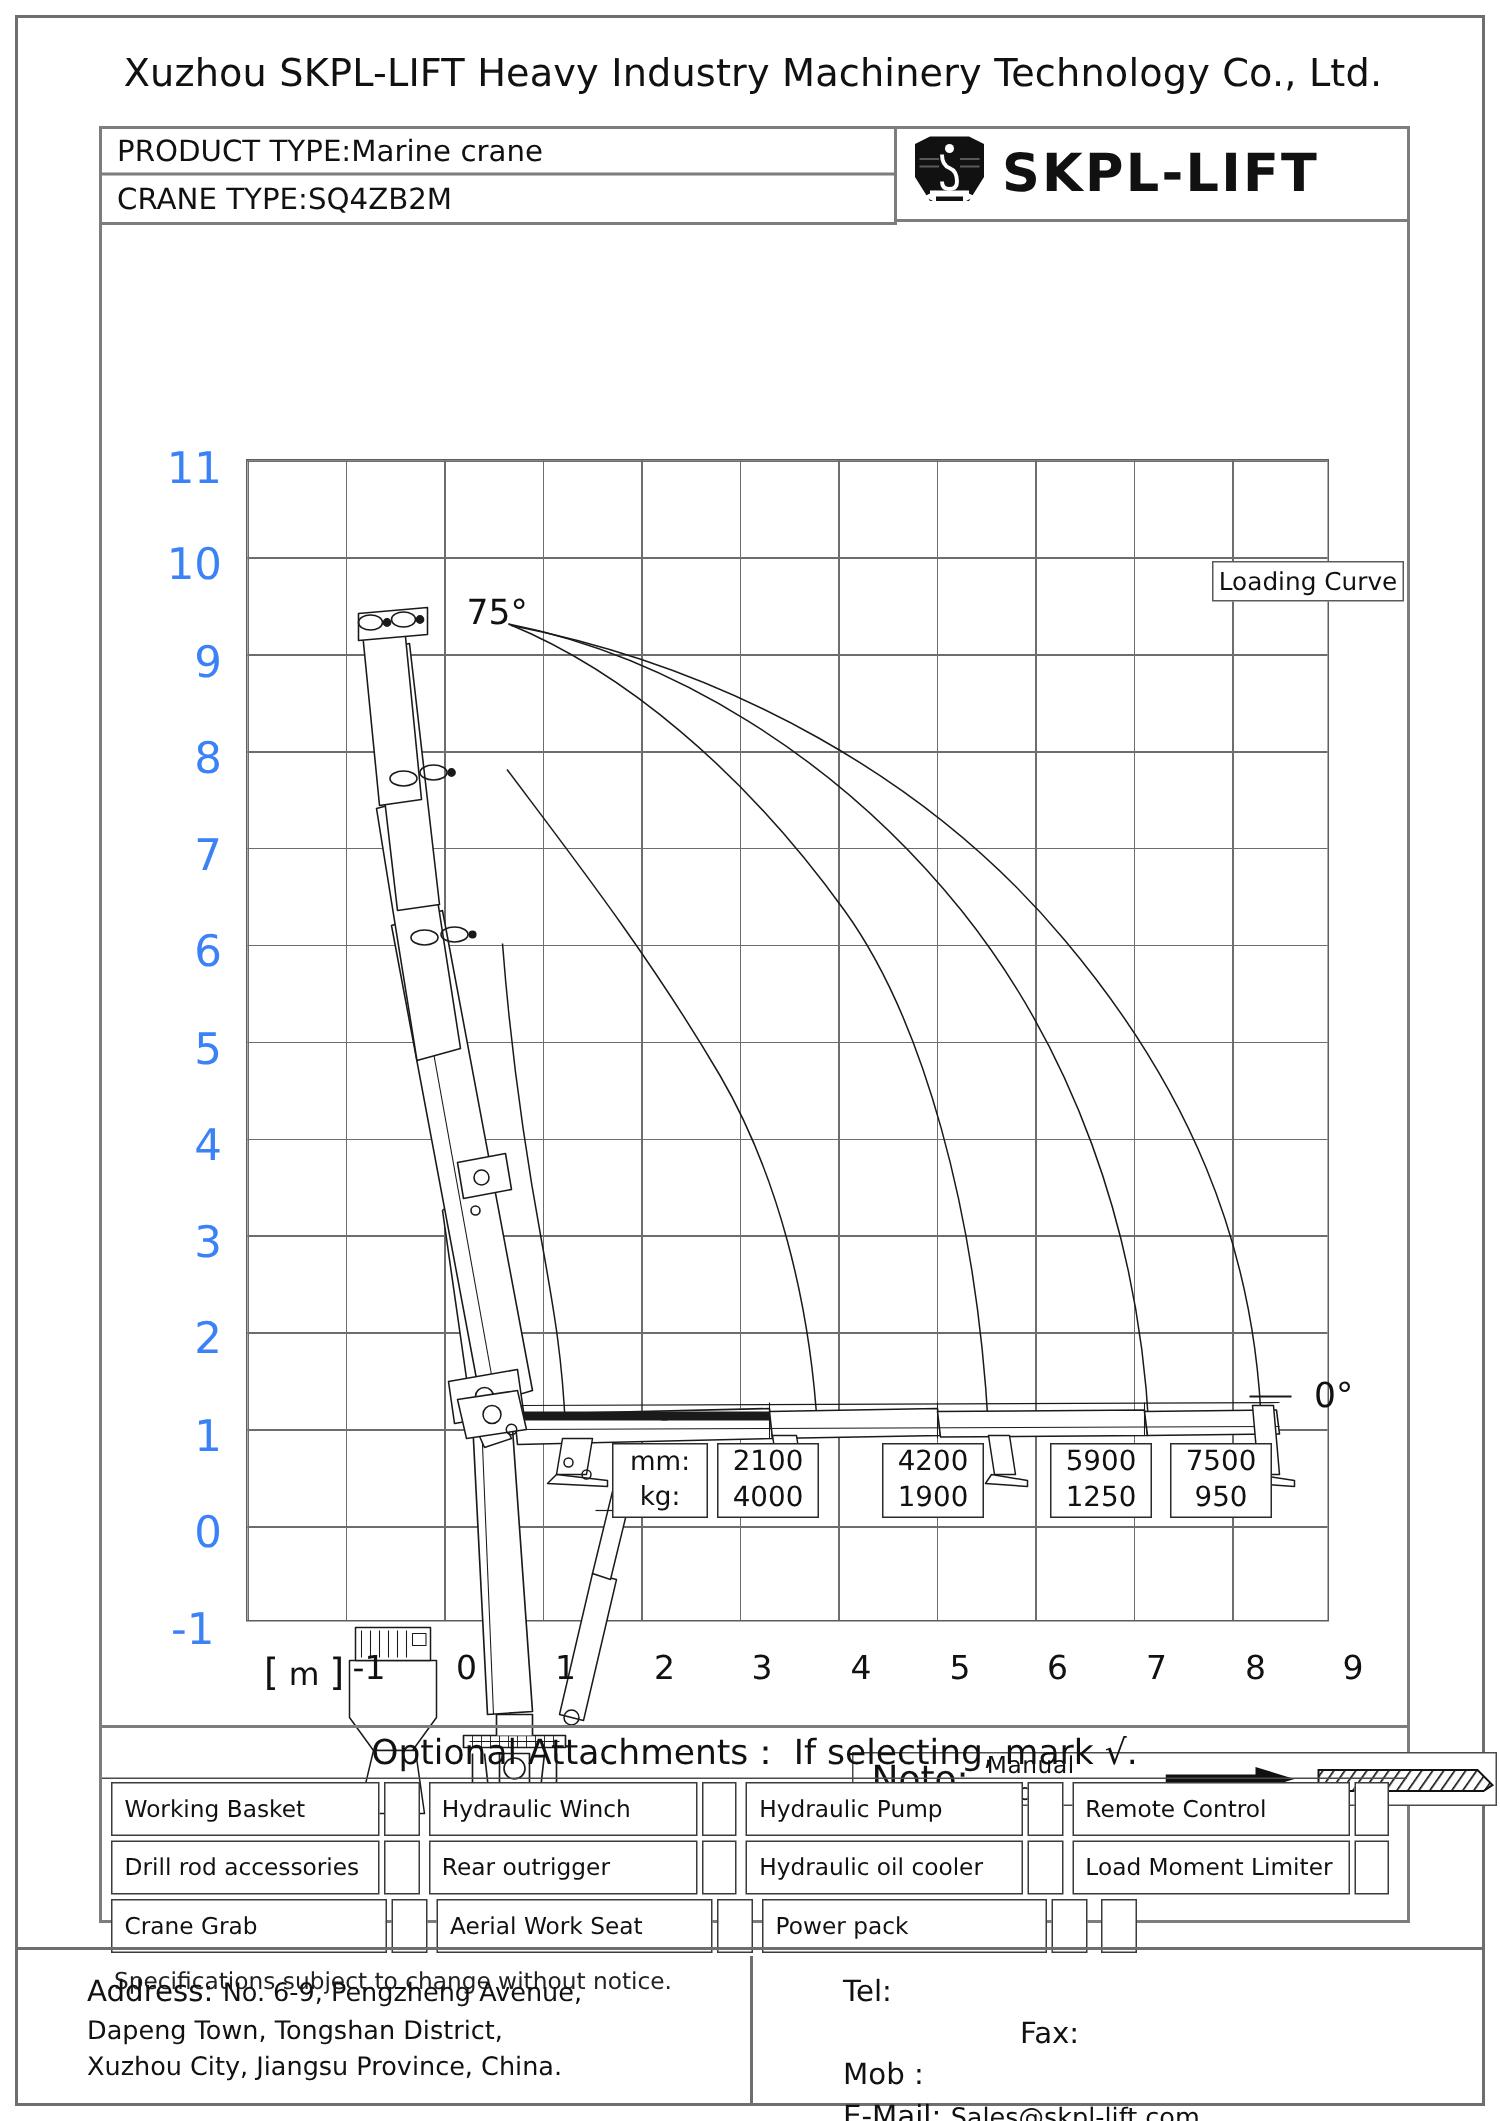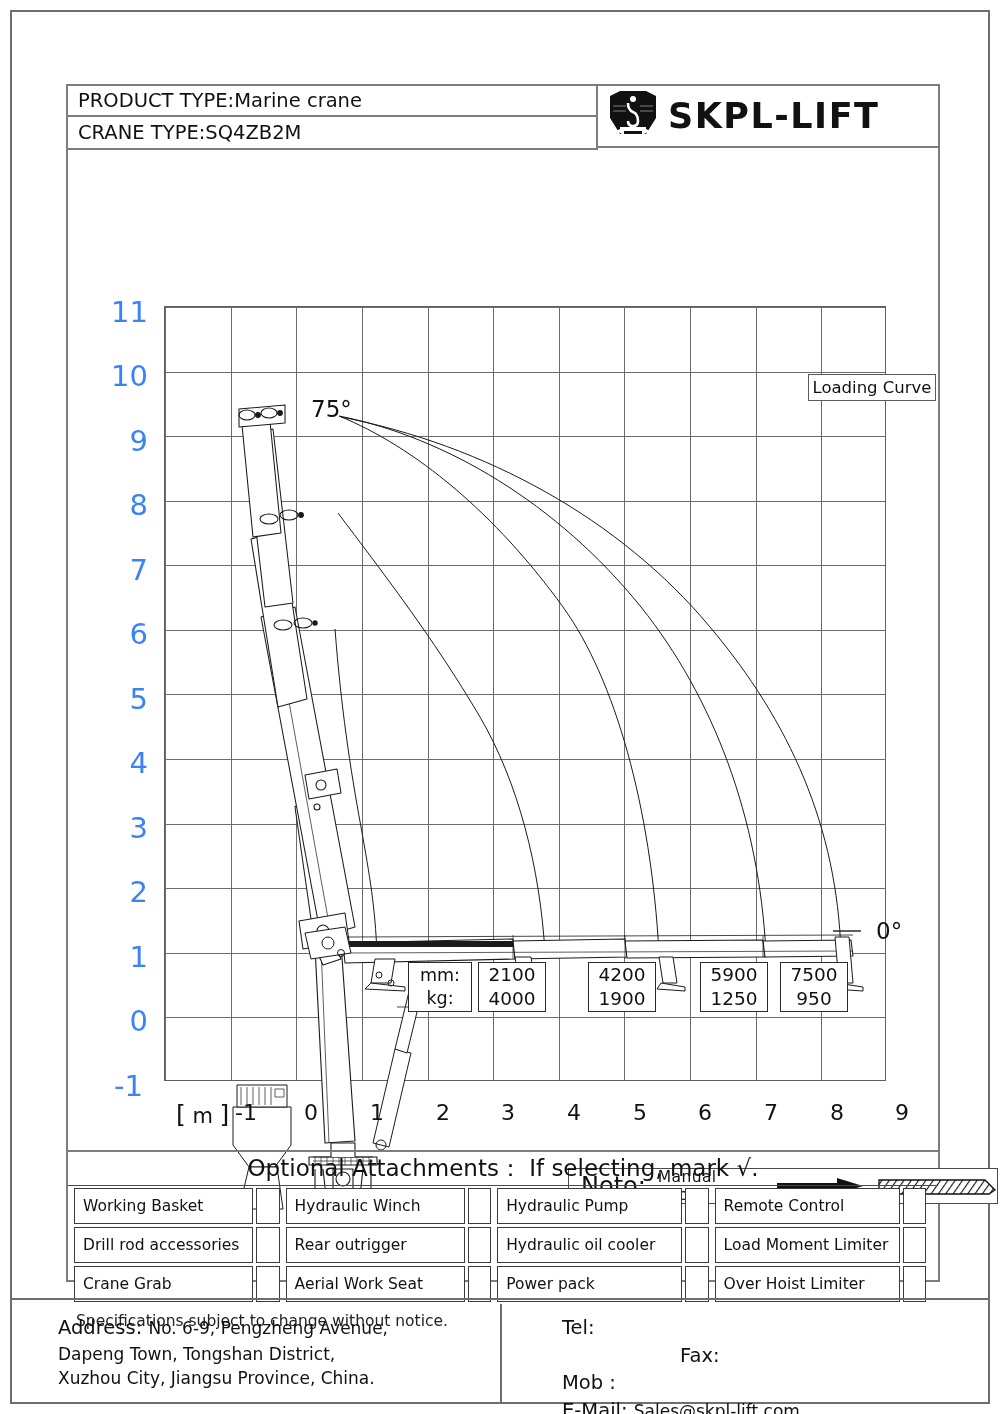--- a/index.html
+++ b/index.html
@@ -275,20 +275,21 @@
   .f-small { font-size: 17px; }
   .f-line { white-space: nowrap; }
   .telfax { display: flex; flex-direction: column; }
   .telfax .fax { margin-left: 118px; }
 </style>
 </head>
 <body>
 
 <div class="page-frame">
 
+  <div class="company-title">Xuzhou SKPL-LIFT Heavy Industry Machinery Technology Co., Ltd.</div>
 
   <div class="spec-card">
 
     <div class="type-block">
       <div class="type-row first">
         <span class="type-key">PRODUCT TYPE:</span>
           <span class="type-val">Marine crane</span>
       </div>
       <div class="type-row">
         <span class="type-key">CRANE TYPE:</span>
@@ -545,21 +546,20 @@
         <div class="opt-cell c3">Load Moment Limiter</div>
         <div class="opt-chk"></div>
       </div>
       <div class="opt-row">
         <div class="opt-cell c0">Crane Grab</div>
         <div class="opt-chk"></div>
         <div class="opt-cell c1">Aerial Work Seat</div>
         <div class="opt-chk"></div>
         <div class="opt-cell c2">Power pack</div>
         <div class="opt-chk"></div>
-        <div class="opt-cell c3">Over Hoist Limiter</div>
         <div class="opt-chk"></div>
       </div>
     </div>
 
     <div class="disclaimer">Specifications subject to change without notice.</div>
   </div>
 </div>
 
 <div class="footer">
   <div class="footer-left">

